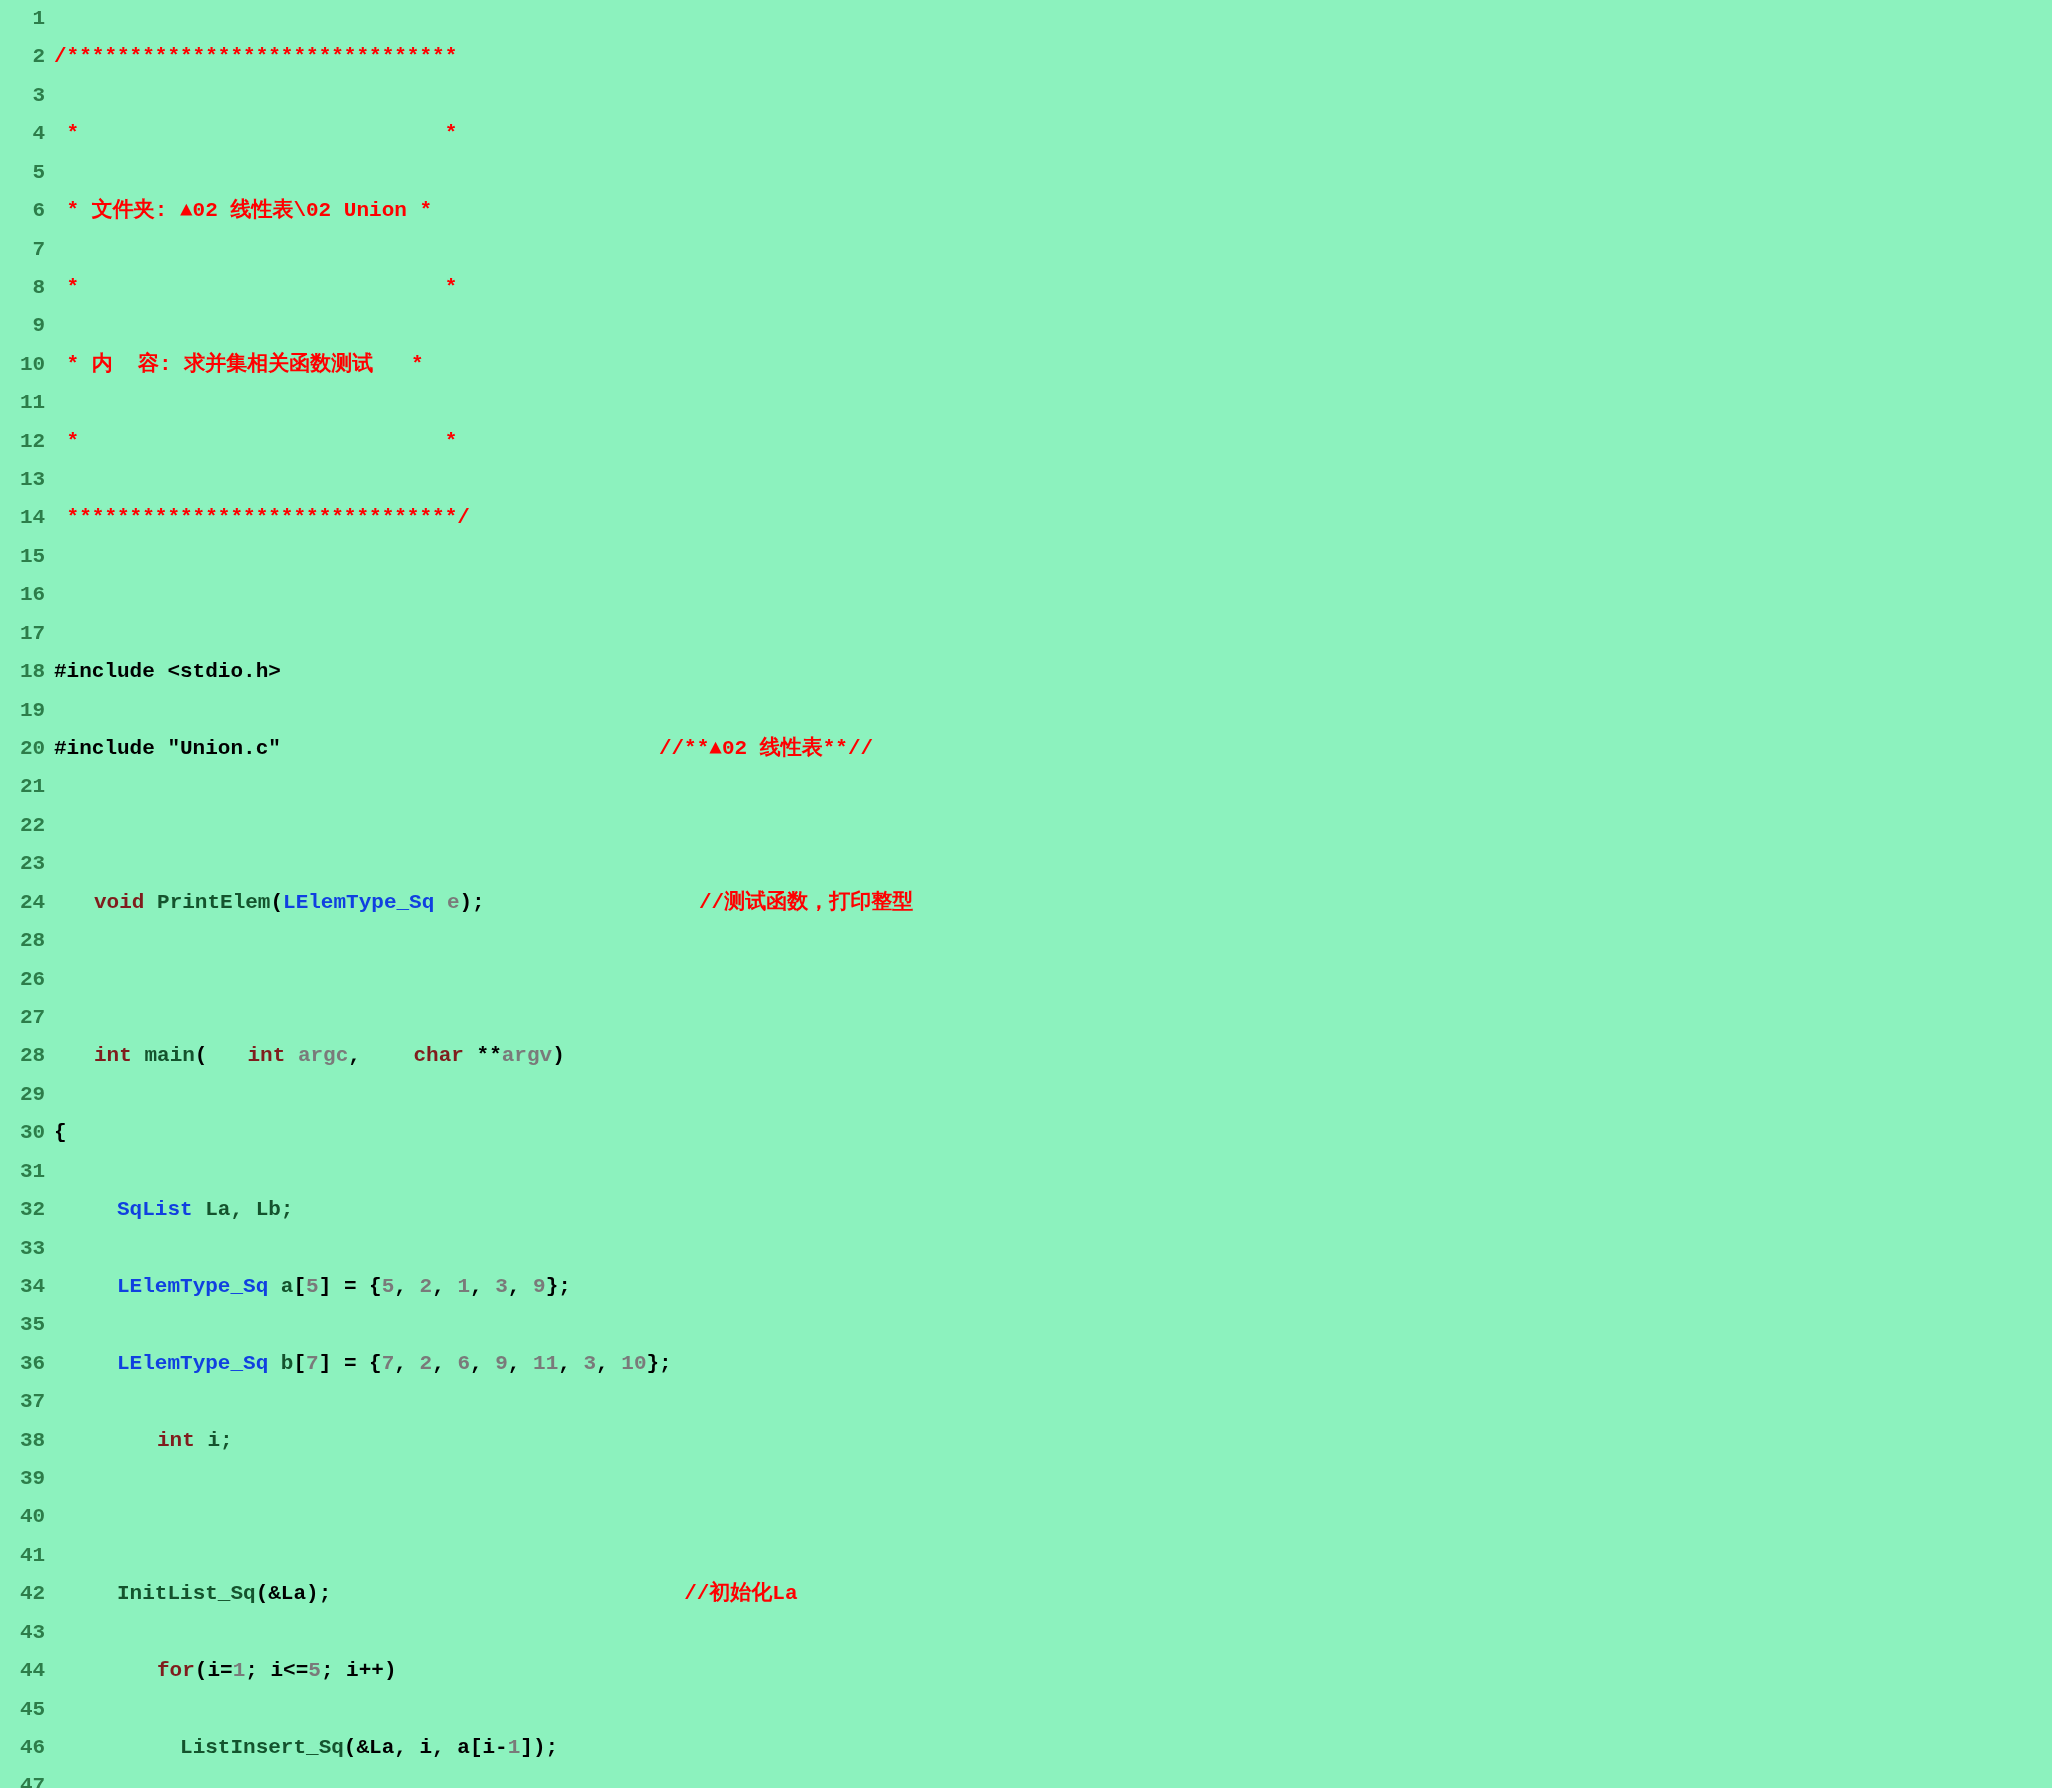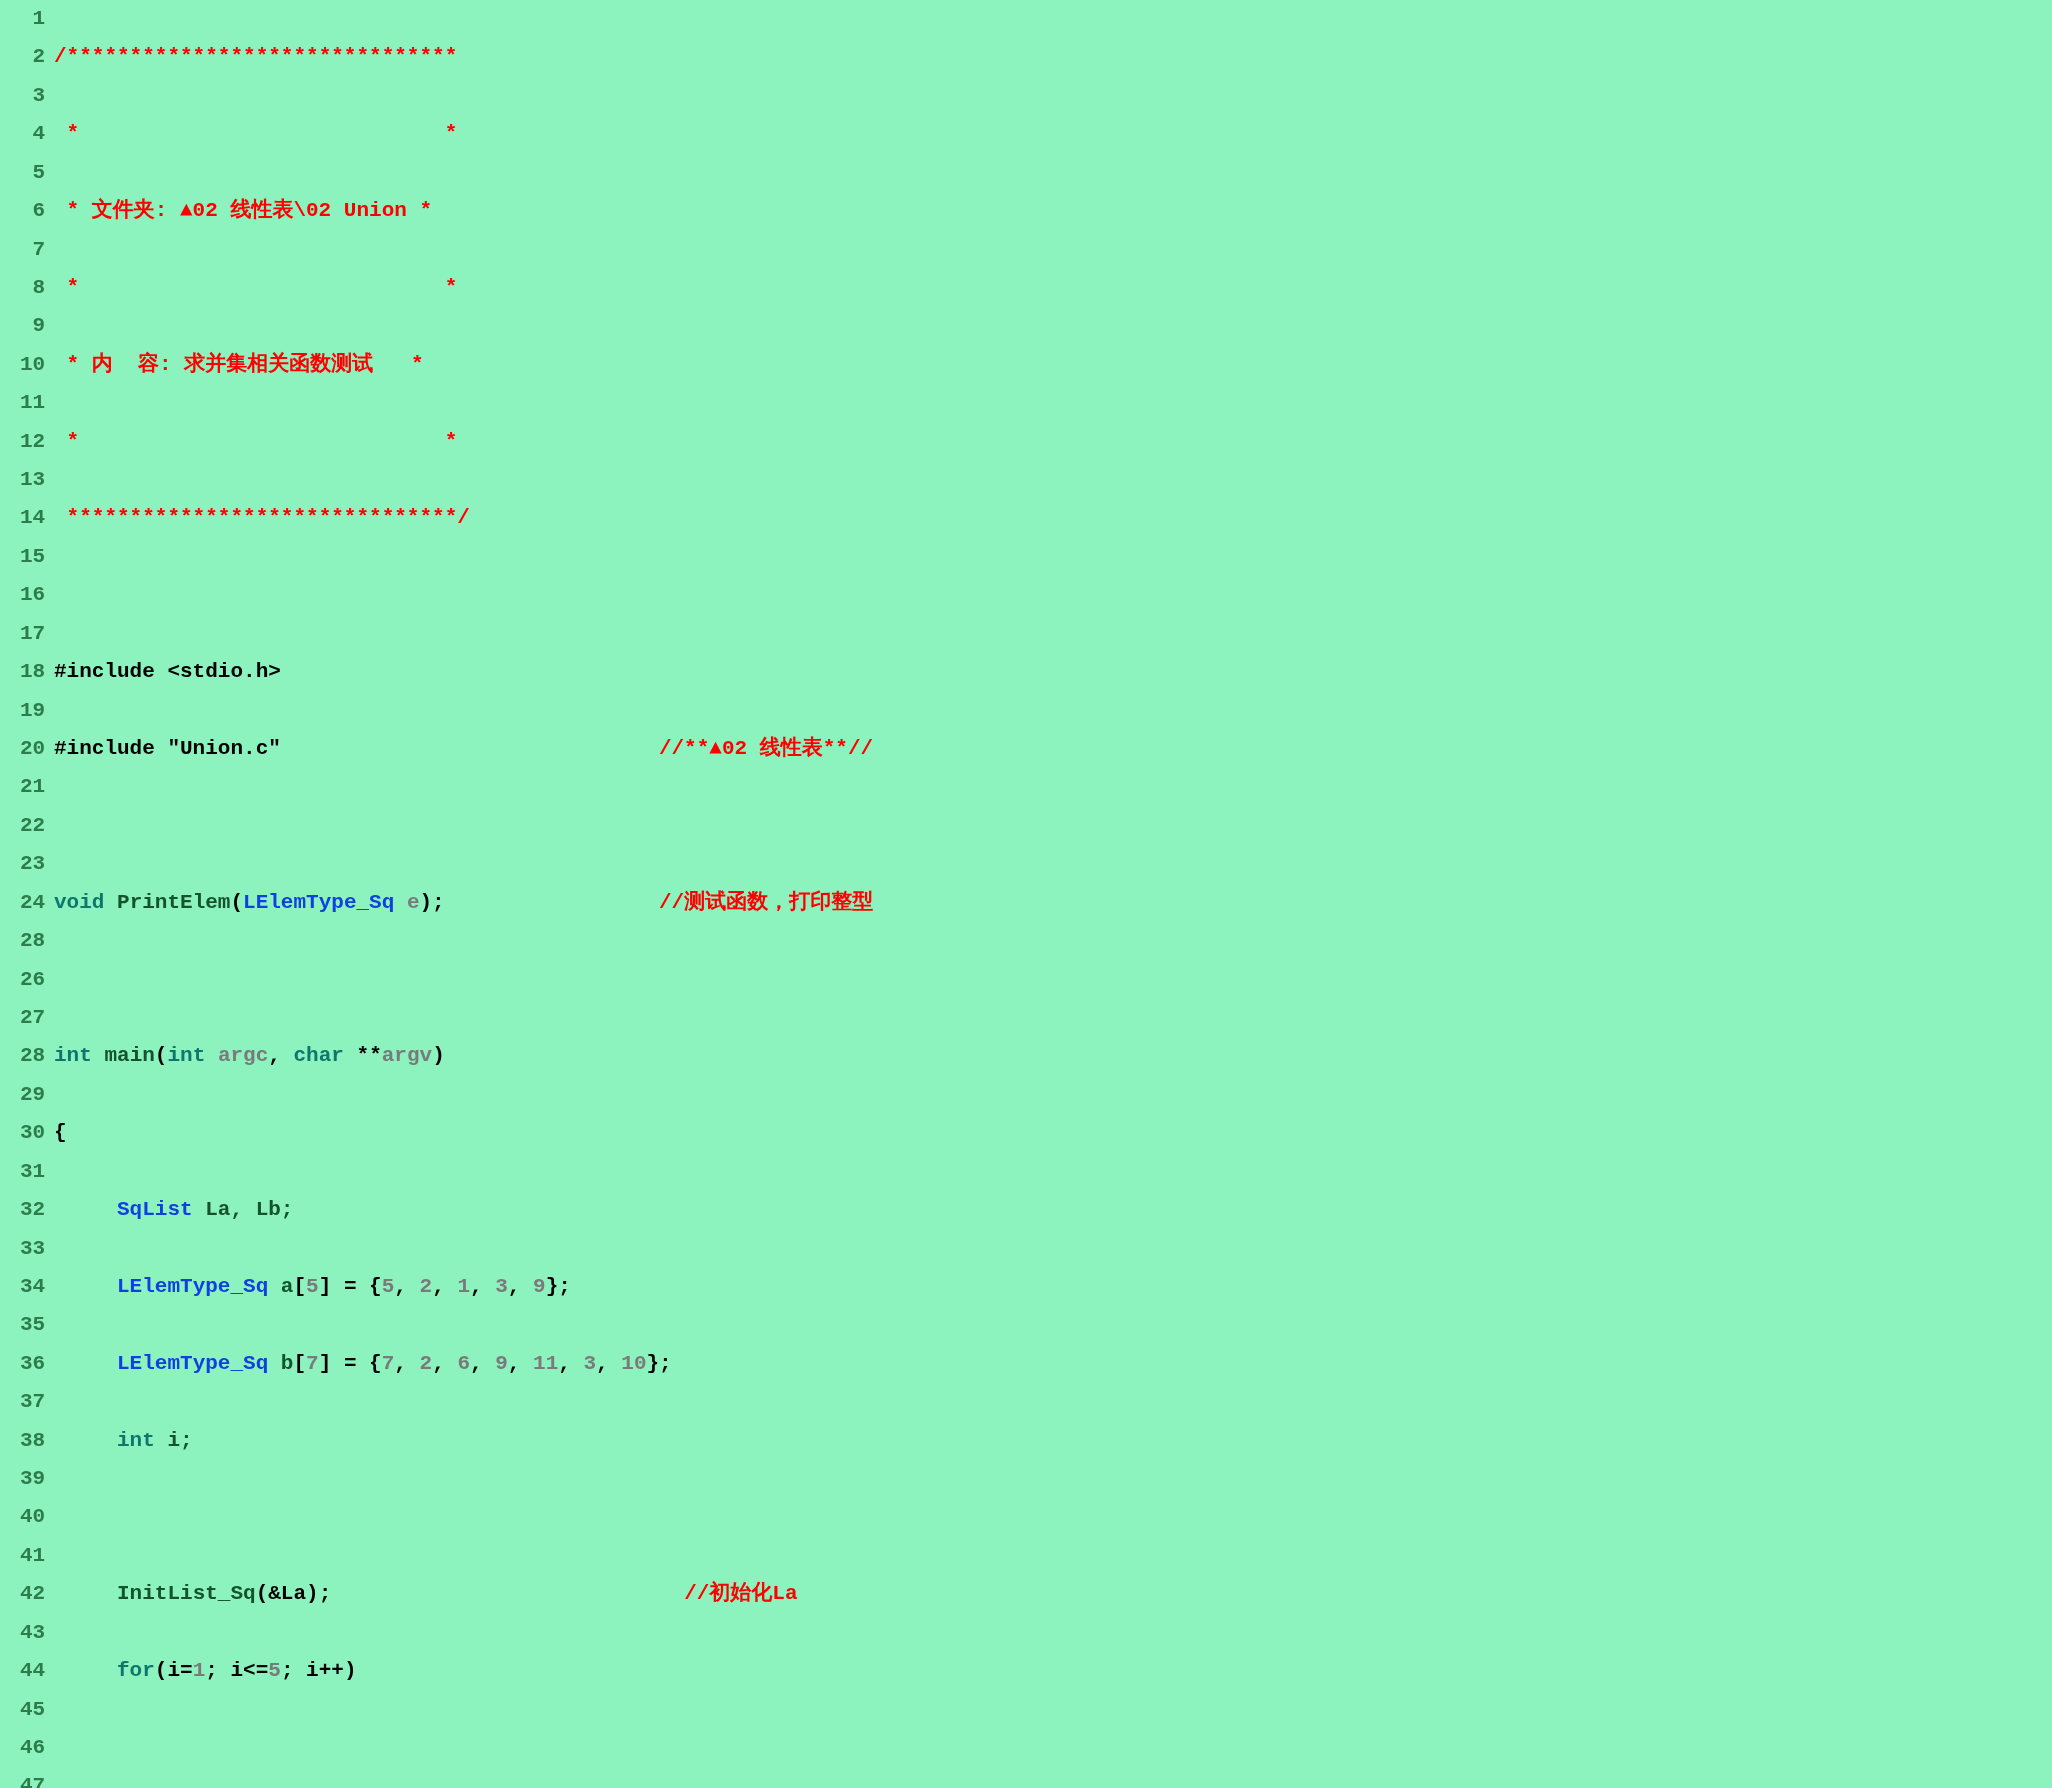--- a/index.html
+++ b/index.html
@@ -25,21 +25,21 @@
     flex-shrink: 0;
   }
   .gutter div { height: 1.83em; }
   .code {
     flex: 1;
     white-space: pre;
   }
   .code .line { display: block; height: 1.83em; }
   .c-comment { color: #ff0000; }
   .c-pp      { color: #000000; }
-  .c-kw      { color: #0f766e; }
+  .c-kw      { color: #7f1d1d; margin-left: 40px; }
   .c-type    { color: #1040e0; margin-top: 20px; }
   .c-ident   { color: #14532d; }
   .c-punct   { color: #000000; }
   .c-num     { color: #7a7a7a; }
   .c-arg     { color: #7a7a7a; }
 </style>
 </head>
 <body>
 
 <div class="code-container">
@@ -109,20 +109,21 @@
 <span class="line"> </span>
 <span class="line"><span class="c-kw">int</span> <span class="c-ident">main</span><span class="c-punct">(</span><span class="c-kw">int</span> <span class="c-arg">argc</span><span class="c-punct">,</span> <span class="c-kw">char</span> <span class="c-punct">**</span><span class="c-arg">argv</span><span class="c-punct">)</span></span>
 <span class="line"><span class="c-punct">{</span></span>
 <span class="line">     <span class="c-type">SqList</span> <span class="c-ident">La, Lb;</span></span>
 <span class="line">     <span class="c-type">LElemType_Sq</span> <span class="c-ident">a</span><span class="c-punct">[</span><span class="c-num">5</span><span class="c-punct">]</span><span class="c-punct"> = {</span><span class="c-num">5</span><span class="c-punct">, </span><span class="c-num">2</span><span class="c-punct">, </span><span class="c-num">1</span><span class="c-punct">, </span><span class="c-num">3</span><span class="c-punct">, </span><span class="c-num">9</span><span class="c-punct">};</span></span>
 <span class="line">     <span class="c-type">LElemType_Sq</span> <span class="c-ident">b</span><span class="c-punct">[</span><span class="c-num">7</span><span class="c-punct">]</span><span class="c-punct"> = {</span><span class="c-num">7</span><span class="c-punct">, </span><span class="c-num">2</span><span class="c-punct">, </span><span class="c-num">6</span><span class="c-punct">, </span><span class="c-num">9</span><span class="c-punct">, </span><span class="c-num">11</span><span class="c-punct">, </span><span class="c-num">3</span><span class="c-punct">, </span><span class="c-num">10</span><span class="c-punct">};</span></span>
 <span class="line">     <span class="c-kw">int</span> <span class="c-ident">i;</span></span>
 <span class="line"> </span>
 <span class="line">     <span class="c-ident">InitList_Sq</span><span class="c-punct">(&amp;La);</span>                            <span class="c-comment">//初始化La</span></span>
 <span class="line">     <span class="c-kw">for</span><span class="c-punct">(i=</span><span class="c-num">1</span><span class="c-punct">; i&lt;=</span><span class="c-num">5</span><span class="c-punct">; i++)</span></span>
+<span class="line">          <span class="c-ident">ListInsert_Sq</span><span class="c-punct">(&amp;La, i, a[i-</span><span class="c-num">1</span><span class="c-punct">]);</span></span>
 
 
 
 
 
 
 
 
 
 

